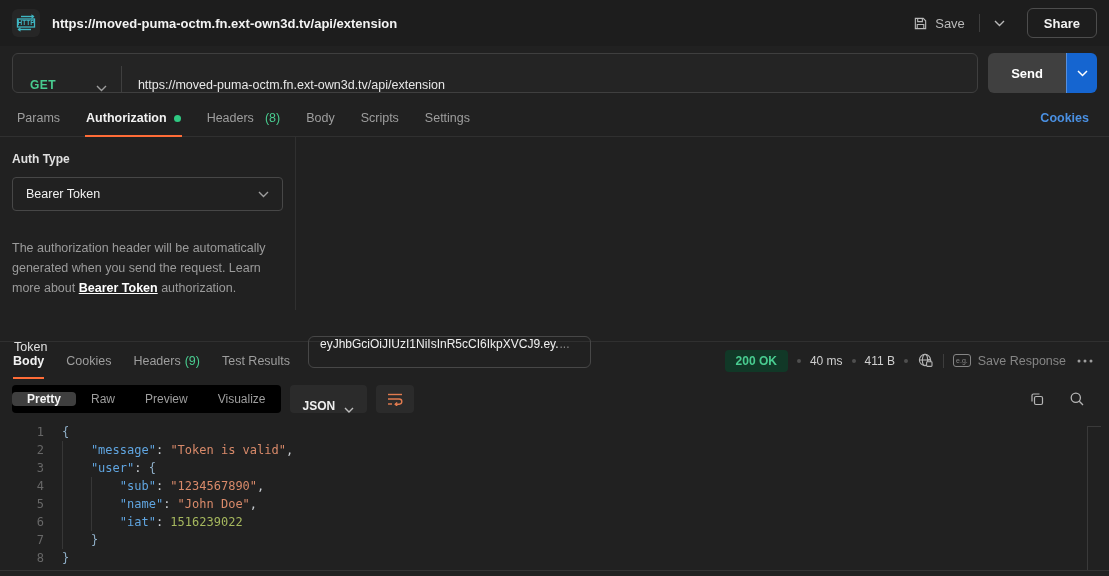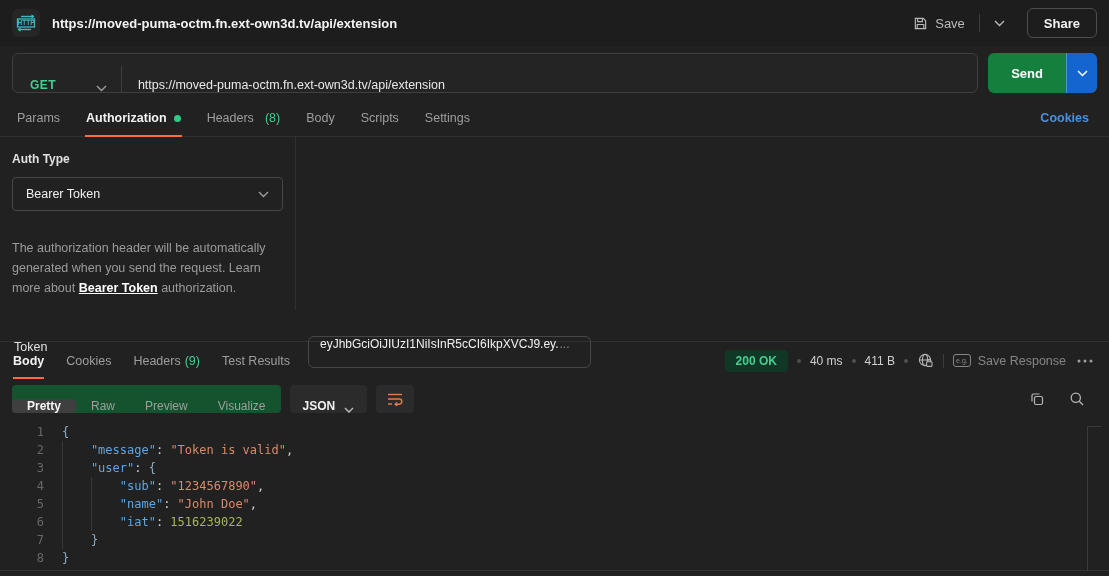--- a/index.html
+++ b/index.html
@@ -24,21 +24,21 @@
   .share-btn{ margin-left:14px; border:1px solid #4d4d4d; border-radius:6px; height:30px; padding:0 16px; display:flex; align-items:center; font-size:13px; font-weight:600; color:#f3f3f3; cursor:pointer; background:transparent; }
 
   
   .request-row{ height:54px; display:flex; align-items:center; padding:0 12px; gap:10px; background:#212121; }
   .url-box{ flex:1; height:40px; border:1px solid #3f3f3f; border-radius:6px; background:#242424; display:flex; align-items:flex-end; }
   .method{ color:#49cc90; font-weight:700; font-size:12px; padding-left:17px; letter-spacing:.4px; }
   .method-caret{ padding:0 14px 0 40px; }
   .url-divider{ width:1px; height:26px; background:#3f3f3f; }
   .url-text{ margin-left:16px; font-size:12.5px; color:#e8e8e8; white-space:nowrap; }
   .send-group{ display:flex; height:40px; cursor:pointer; }
-  .send-main{ background:#15803d; border-radius:6px 0 0 6px; color:#fff; font-weight:600; font-size:13px; display:flex; align-items:center; padding:0 23px; }
+  .send-main{ background:#404040; border-radius:6px 0 0 6px; color:#fff; font-weight:600; font-size:13px; display:flex; align-items:center; padding:0 23px; }
   .send-caret{ background:#1565d0; border-radius:0 6px 6px 0; width:31px; display:flex; align-items:center; justify-content:center; border-left:1px solid rgba(255,255,255,.28); }
 
   
   .tabs-row{ height:37px; display:flex; align-items:center; border-bottom:1px solid #303030; padding:0 4px; font-size:12.5px; color:#9e9e9e; }
   .tab{ height:100%; display:flex; align-items:center; gap:7px; padding:0 13px; position:relative; cursor:pointer; }
   .tab.active{ color:#f2f2f2; font-weight:600; }
   .tab.active::after{ content:""; position:absolute; left:12px; right:12px; bottom:-1px; height:2px; background:#ff6c37; }
   .dot-green{ width:7px; height:7px; border-radius:50%; background:#2fc982; }
   .count-green{ color:#49cc90; margin-left:4px; }
   .cookies-link{ margin-left:auto; padding-right:16px; color:#4a90e2; font-weight:600; cursor:pointer; }
@@ -64,21 +64,21 @@
   .resp-meta{ margin-left:auto; display:flex; align-items:center; gap:9px; padding-right:14px; }
   .status-badge{ background:#113827; color:#49cc90; font-weight:600; font-size:12px; padding:4px 11px; border-radius:4px; cursor:pointer; }
   .meta-dot{ width:4px; height:4px; border-radius:50%; background:#4f4f4f; }
   .meta-text{ color:#cfcfcf; font-size:12px; cursor:pointer; }
   .meta-divider{ width:1px; height:14px; background:#3d3d3d; }
   .save-resp{ display:flex; align-items:center; gap:7px; color:#858585; font-size:12.5px; cursor:pointer; }
   .eg-box{ border:1px solid #858585; border-radius:3px; font-size:7px; line-height:1; padding:2px 2px; color:#858585; letter-spacing:0; }
   .more-dots{ margin-left:2px; cursor:pointer; }
 
   .resp-toolbar{ height:40px; display:flex; align-items:center; padding:0 12px; gap:9px; }
-  .seg-group{ display:flex; background:#14532d; border-radius:4px; height:28px; align-items:flex-end; }
+  .seg-group{ display:flex; background:#000000; border-radius:4px; height:28px; align-items:center; }
   .seg{ display:flex; align-items:center; padding:0 15px; font-size:12px; color:#9e9e9e; border-radius:4px; cursor:pointer; }
   .seg.active{ background:#3f3f3f; color:#f5f5f5; font-weight:600; }
   .json-seg{ background:#2b2b2b; border-radius:4px; height:28px; display:flex; align-items:flex-end; gap:9px; padding:0 13px; font-size:12px; font-weight:600; color:#f0f0f0; cursor:pointer; }
   .wrap-seg{ background:#2b2b2b; border-radius:4px; height:28px; width:38px; display:flex; align-items:center; justify-content:center; cursor:pointer; }
   .toolbar-right{ margin-left:auto; display:flex; align-items:center; gap:24px; padding-right:12px; }
   .icon-btn{ cursor:pointer; }
 
   
   .code-area{ height:158px; position:relative; font-family:"DejaVu Sans Mono", monospace; font-size:12px; line-height:18px; padding-top:4px; }
   .code-line{ display:flex; }

